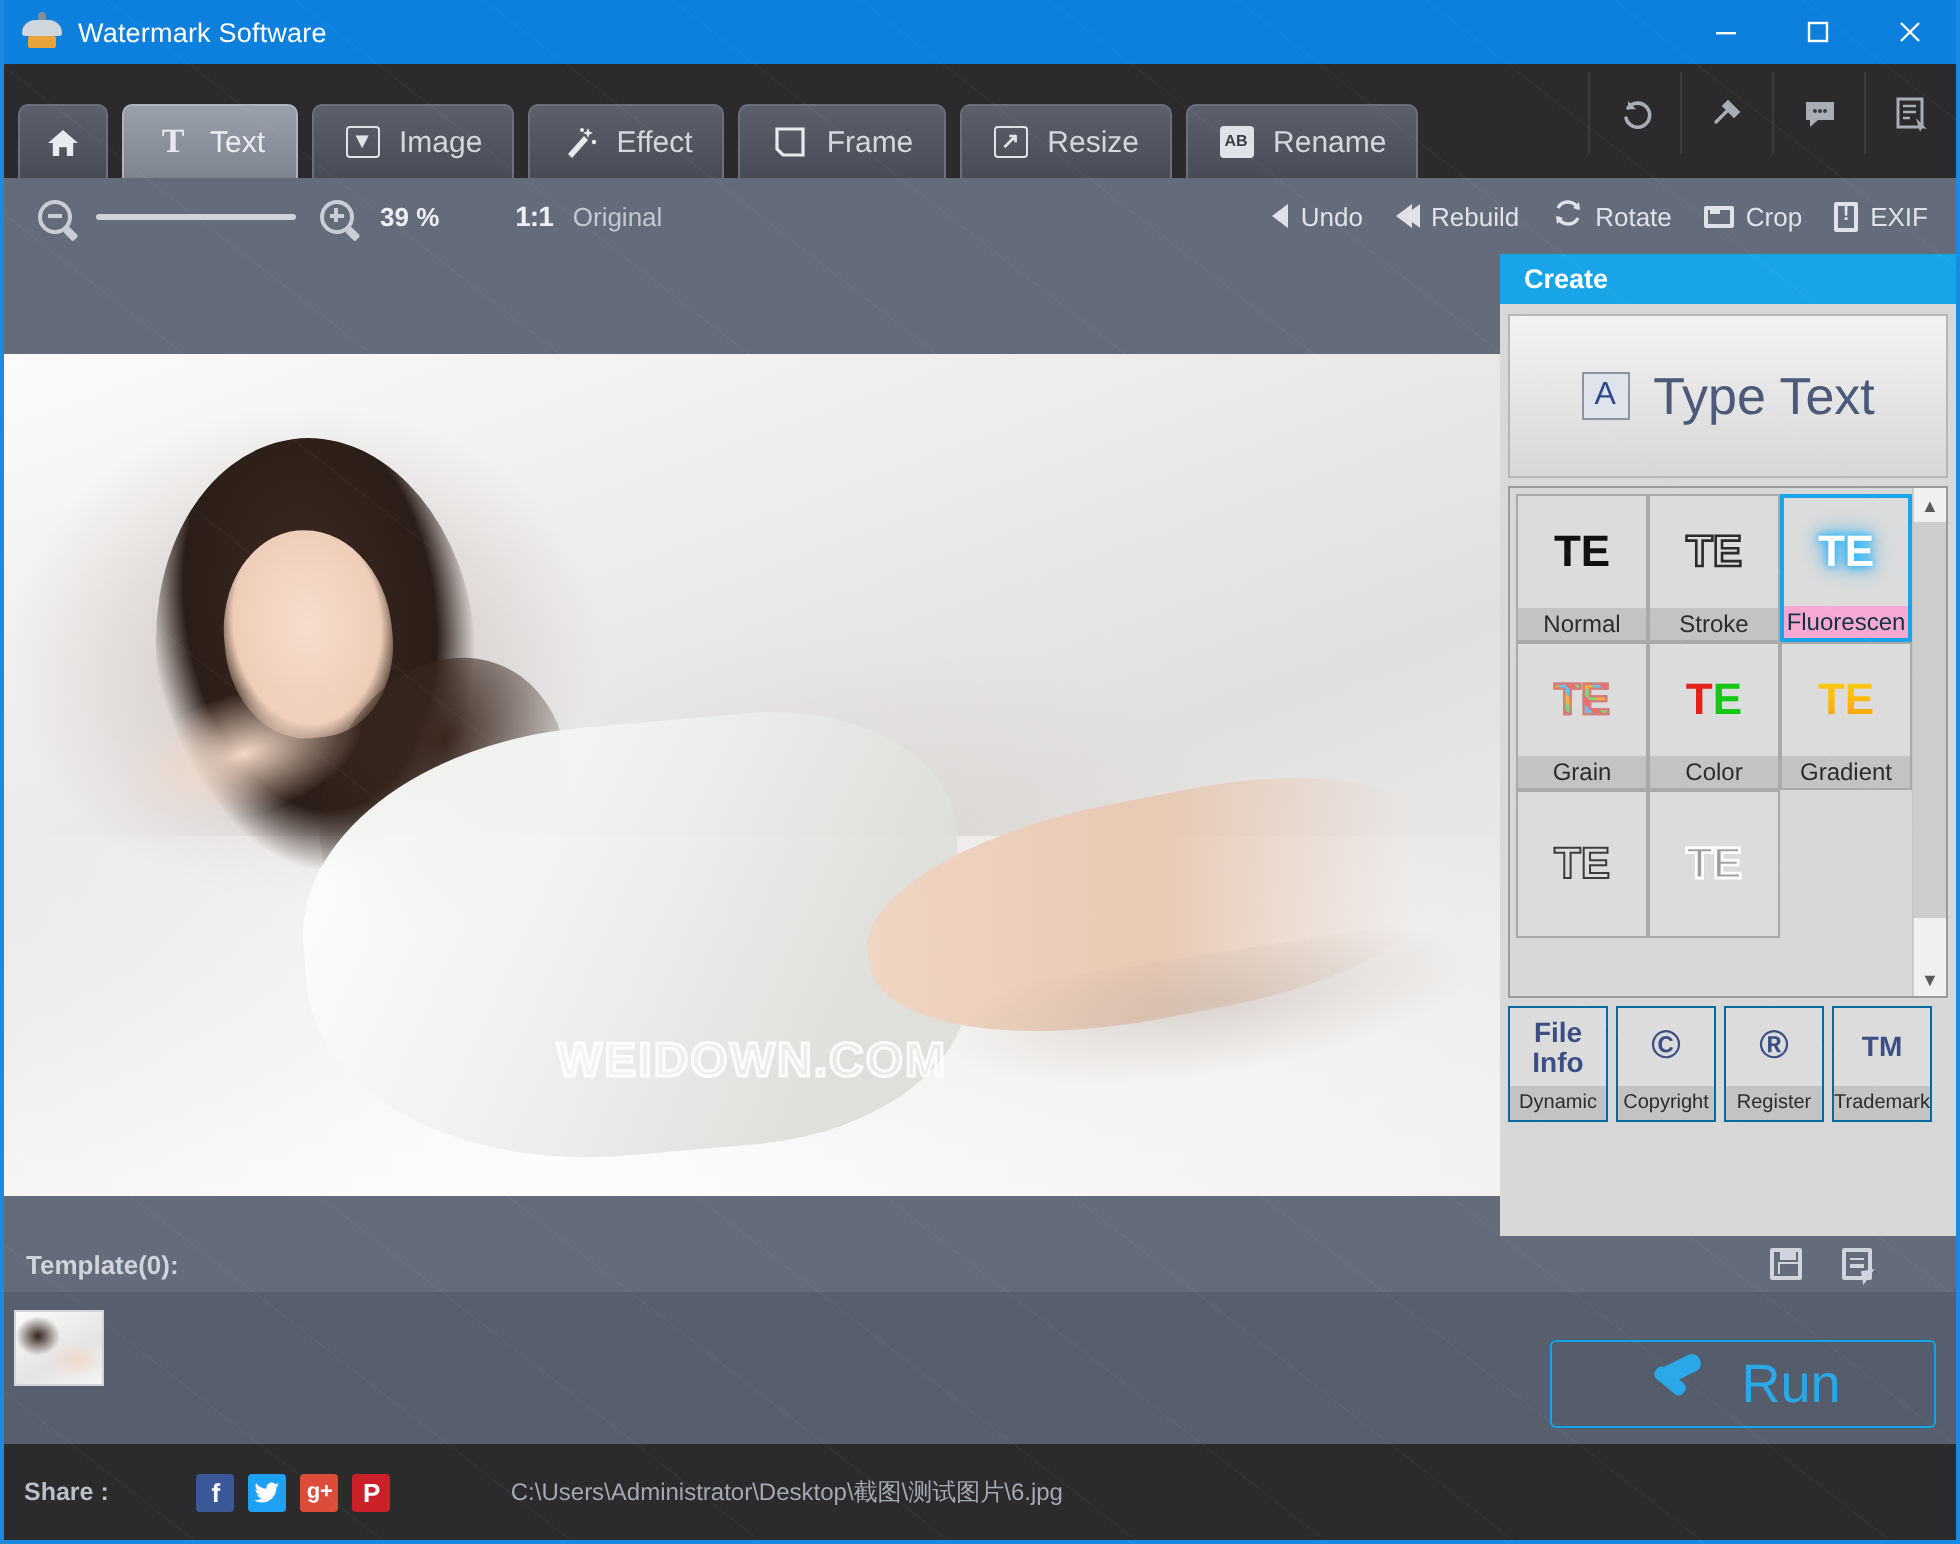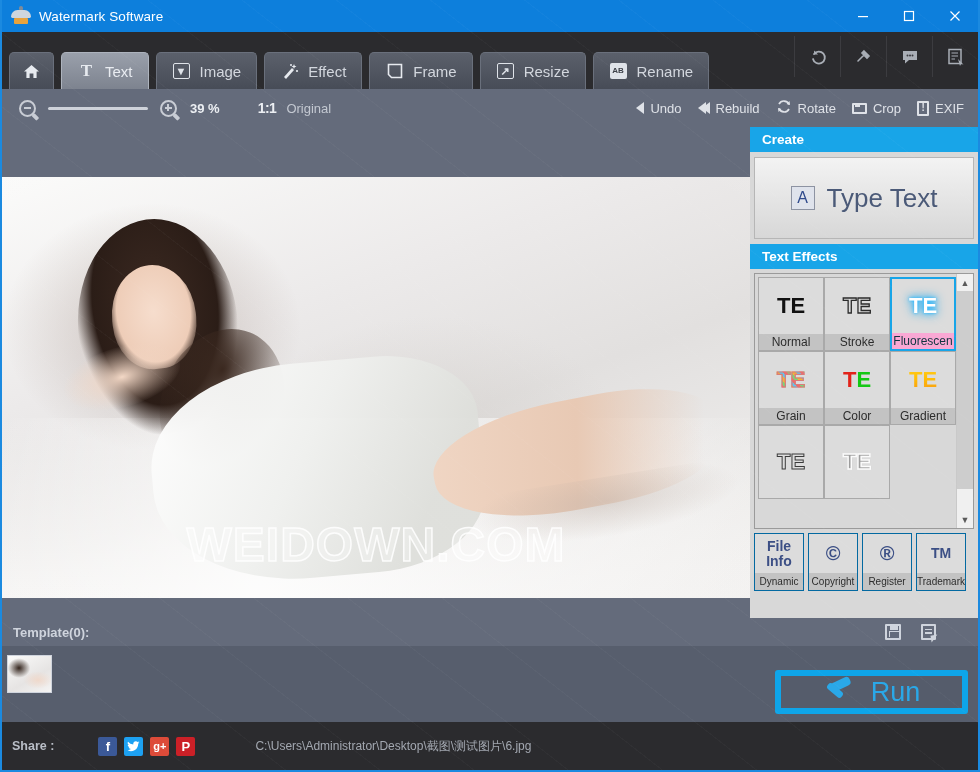--- a/index.html
+++ b/index.html
@@ -208,21 +208,21 @@
   }
   .photo .vign {
     position: absolute; inset: 0;
     background: radial-gradient(ellipse 115% 110% at 50% 45%, rgba(255,255,255,0) 55%, rgba(245,244,243,.75) 100%);
   }
   .watermark {
     position: absolute; left: 0; right: 0; top: 340px;
     text-align: center;
     font-family: "Liberation Sans", sans-serif;
     font-weight: bold;
-    font-size: 48px;
+    font-size: 24px;
     letter-spacing: 1px;
     color: rgba(255,255,255,.30);
     -webkit-text-stroke: 1.5px rgba(255,255,255,.85);
     user-select: none;
   }
 
   
   .rightpanel {
     position: absolute; left: 748px; top: 127px; right: 0; bottom: 124px;
     background: #d8d8d8;
@@ -360,21 +360,21 @@
     position: absolute; inset: 0;
     background:
       radial-gradient(ellipse 16px 14px at 11px 12px, #33241c 0%, rgba(51,36,28,0) 70%),
       radial-gradient(ellipse 20px 12px at 30px 24px, rgba(240,215,200,.9), rgba(240,215,200,0) 72%),
       linear-gradient(150deg,#fbfbfa,#e6e4e3 60%, #f5f4f3);
   }
 
   .runwrap {
     position: absolute; right: 10px; bottom: 56px;
     width: 193px; height: 44px;
-    border: 6px solid #0ea5e9; border-radius: 3px;
+    border: 1px solid #0ea5e9; border-radius: 3px;
     background: #555c6b;
     display: flex; align-items: center; justify-content: center; gap: 14px; margin-left: 28px;
   }
   .runwrap .stamp { position: relative; width: 34px; height: 26px; }
   .runwrap .stamp .head {
     position: absolute; left: 6px; top: 1px; width: 22px; height: 9px;
     background: #2aa8e8; border-radius: 4px; transform: rotate(-26deg);
   }
   .runwrap .stamp .handle {
     position: absolute; left: 3px; top: 8px; width: 18px; height: 7px;
@@ -594,21 +594,20 @@
 
   <div class="rightpanel">
 
     <div class="sec-head">Create</div>
 
     <div class="typetext">
       <span class="abox">A</span>
       <span>Type Text</span>
     </div>
 
-    <div class="sec-head effects-head">Text Effects</div>
 
     <div class="effects-wrap">
       <div class="effects-grid">
 
         <div class="fx">
           <div class="prev te-normal">TE</div>
           <div class="lbl">Normal</div>
         </div>
 
         <div class="fx">

